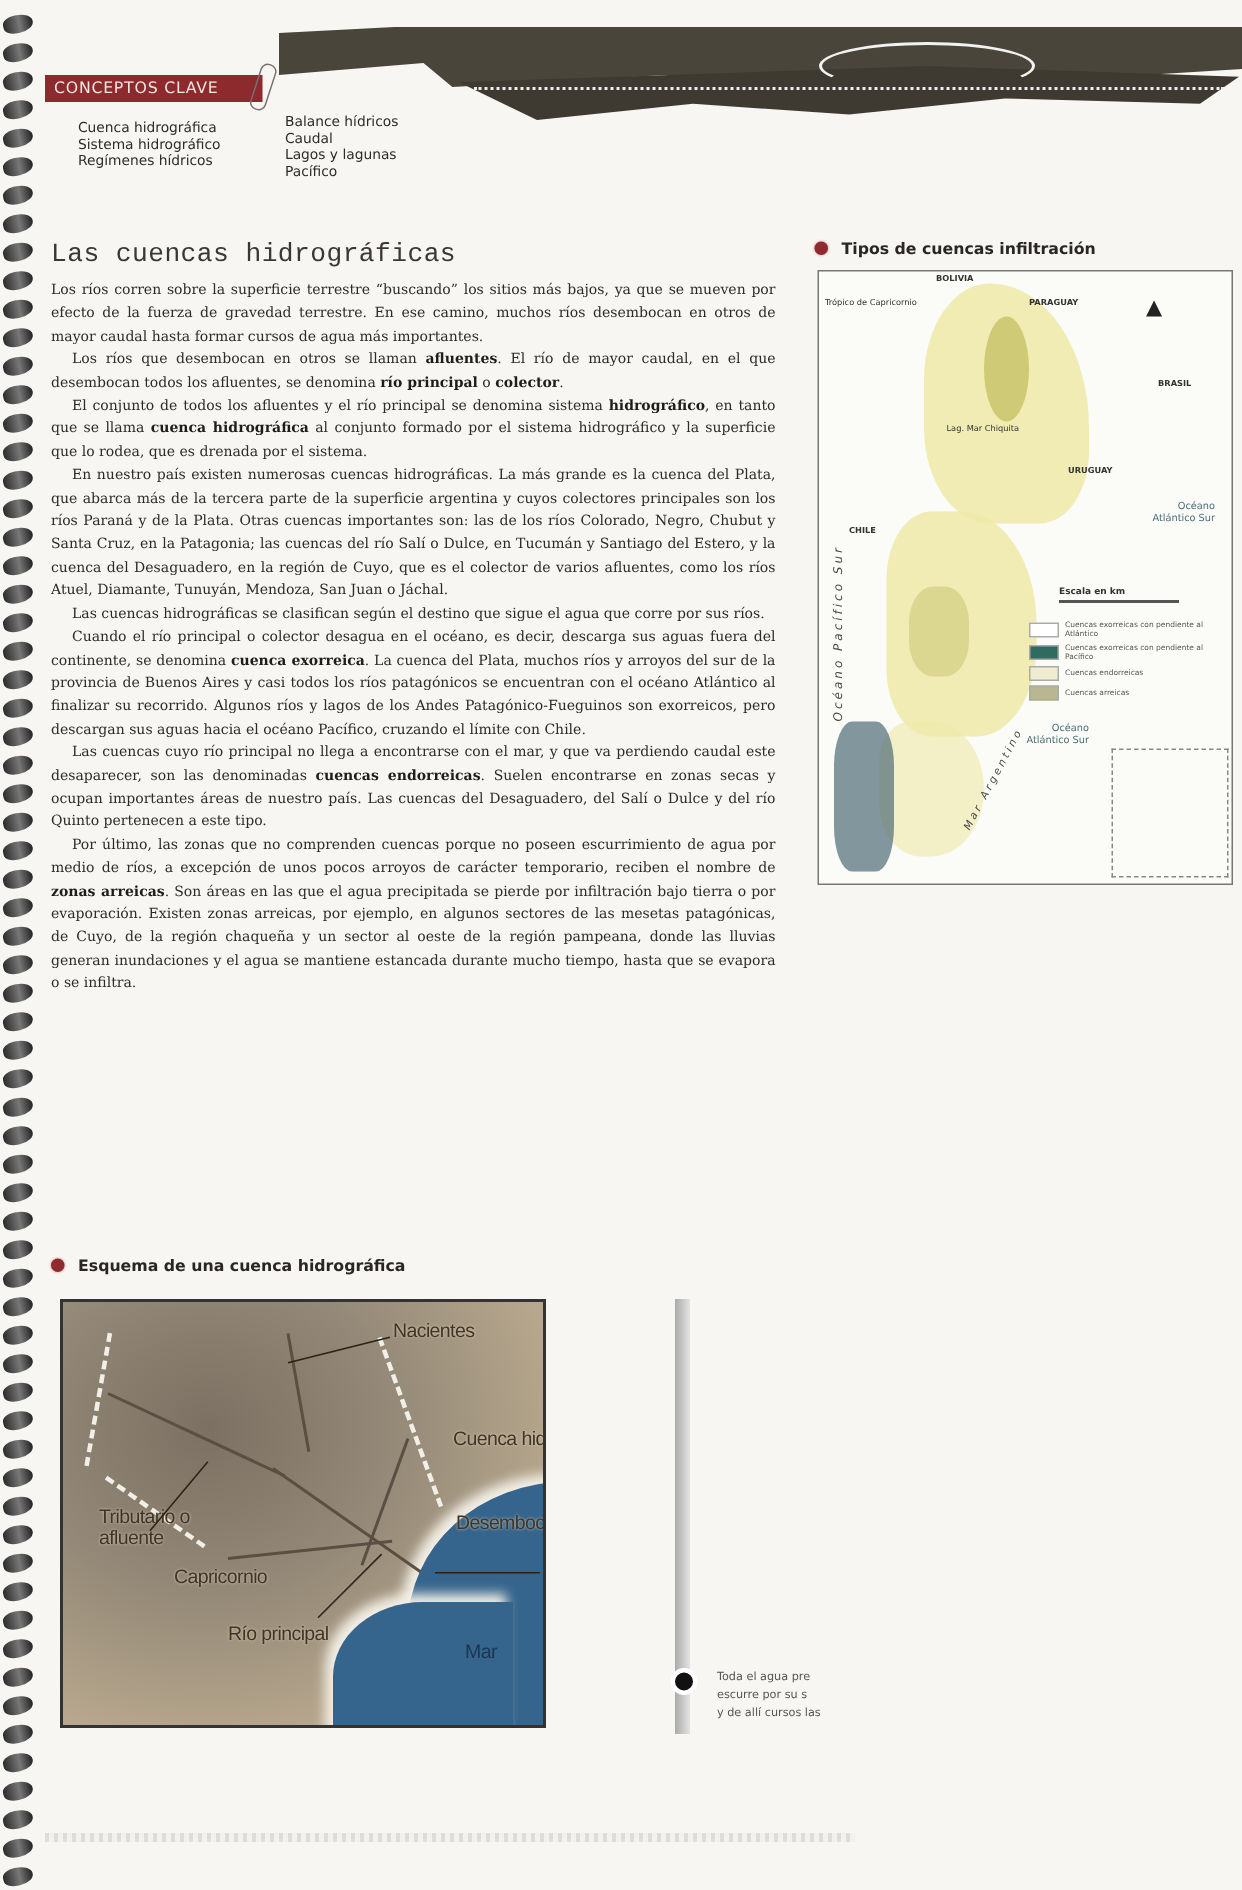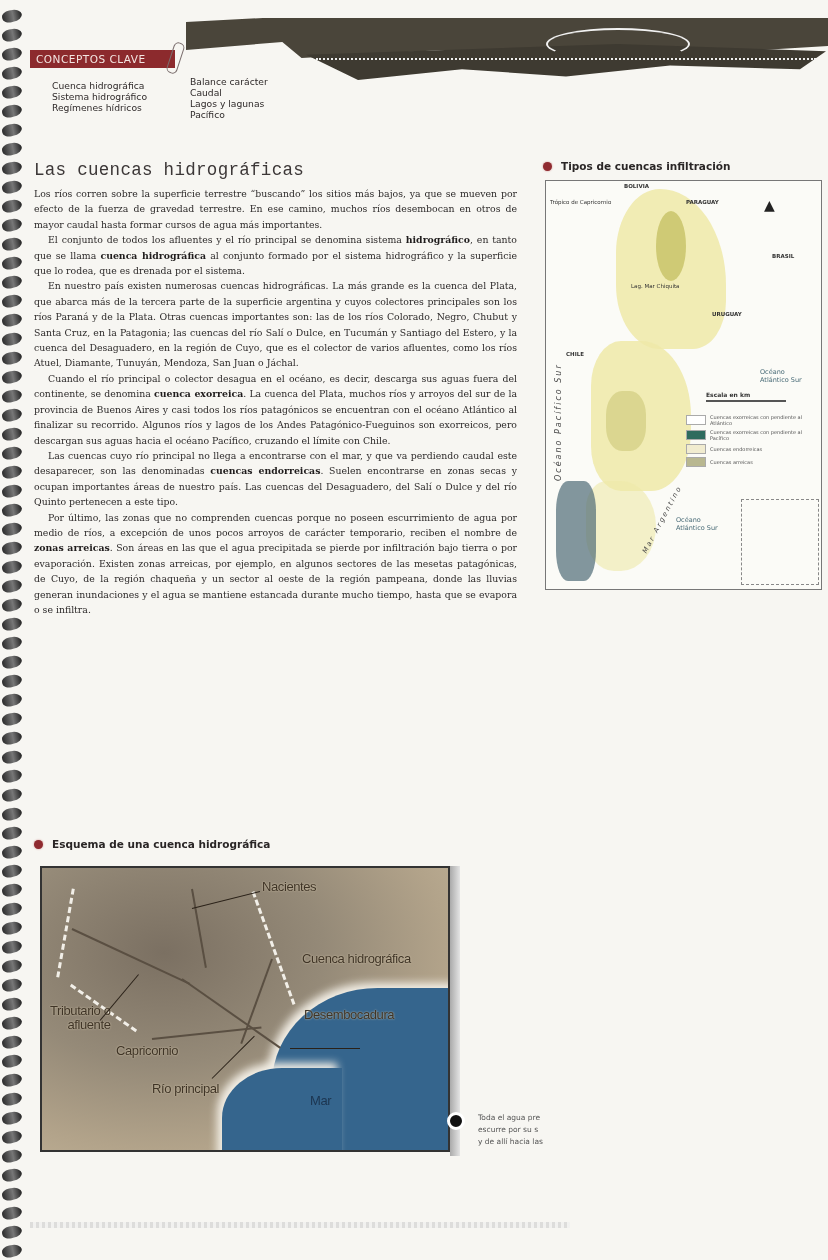--- a/index.html
+++ b/index.html
@@ -18,27 +18,27 @@
   h1.title { position:absolute; left:34px; top:160px; margin:0; font-weight:normal; font-size:17.5px; color:#3c3737; letter-spacing:0.3px;font-family:Liberation Mono, monospace; }
   .body { position:absolute; left:34px; top:186px; width:483px; font-family:"DejaVu Serif", serif; font-size:9.35px; line-height:15.4px; color:#2d2a2a; text-align:justify; }
   .body p { margin:0; text-indent:14px; }
   .body p.first { text-indent:0; }
   .body b { font-weight:bold; color:#1f1c1c; }
   .fig-title { position:absolute; font-size:10.5px; font-weight:bold; color:#2a2626; white-space:nowrap; }
   .fig-title .bullet { display:inline-block; width:9px; height:9px; border-radius:50%; background:#8f2b30; margin-right:9px; vertical-align:-1px; box-shadow:0 0 2px #c88; }
   .map { position:absolute; left:545px; top:180px; width:277px; height:410px; background:#fbfbf7; border:1px solid #777; box-sizing:border-box; overflow:hidden; }
   .map .land { position:absolute; background:#efe9a8; opacity:0.85; }
   .map .lbl { position:absolute; font-size:5.5px; font-weight:bold; color:#333; white-space:nowrap; }
-  .map .ocean { position:absolute; font-size:6.5px; color:#4a6c78; text-align:left; line-height:8px;margin-top:35px; }
+  .map .ocean { position:absolute; font-size:6.5px; color:#4a6c78; text-align:right; line-height:8px; }
   .map .vert { position:absolute; font-size:8px; color:#4a4a4a; letter-spacing:2px; transform:rotate(-90deg); transform-origin:left top; white-space:nowrap; font-style:italic; }
   .map .diag { position:absolute; font-size:7px; color:#4a4a4a; letter-spacing:2px; transform:rotate(-62deg); transform-origin:left top; white-space:nowrap; font-style:italic; }
   .legend { position:absolute; left:140px; top:230px; width:128px; font-size:5px; color:#555; }
   .legend .row { display:flex; align-items:center; margin:3px 0; }
   .legend .sw { width:18px; height:8px; margin-right:4px; border:1px solid #aaa; flex:none; }
-  .scheme { position:absolute; left:40px; top:866px; width:410px; height:286px; border:2px solid #333; box-sizing:border-box; overflow:hidden;
+  .scheme { position:absolute; left:40px; top:866px; width:324px; height:286px; border:2px solid #333; box-sizing:border-box; overflow:hidden;
     background: radial-gradient(ellipse at 30% 30%, #7b7062 0%, #958a78 40%, #b2a38a 70%, #c9bb9f 100%); }
   .scheme .sea { position:absolute; left:230px; top:120px; width:220px; height:200px; background:#35658d; border-radius:48% 0 0 0; box-shadow:-5px -5px 8px #f3efe6; }
   .scheme .sea2 { position:absolute; left:180px; top:200px; width:120px; height:100px; background:#35658d; border-radius:50% 0 0 0; box-shadow:-5px -5px 8px #f3efe6; }
   .scheme .river { position:absolute; border-top:2px solid #5a4f42; }
   .scheme .dash { position:absolute; border-left:3px dashed #f2efe8; }
   .scheme .label { position:absolute; font-family:"Liberation Sans", sans-serif; font-size:13px; color:#3f3426; letter-spacing:-0.4px; line-height:14px; white-space:nowrap; text-shadow:0 0 2px #d8ccb2; }
   .scheme .label.mar { color:#1c3550; text-shadow:none; }
   .scheme .lead { position:absolute; border-top:1px solid #2a2118; transform-origin:left center; }
   .tab-edge { position:absolute; left:450px; top:866px; width:10px; height:290px; background:linear-gradient(90deg,#aaa,#e4e4e4); }
   .side-dot { position:absolute; left:447px; top:1112px; width:12px; height:12px; border-radius:50%; background:#111; border:3px solid #fff; }
@@ -126,32 +126,34 @@
 
 <div class="concepts">CONCEPTOS CLAVE</div>
 <div class="clip"></div>
 
 <div class="kw" style="left:52px; top:80px;">
   <div>Cuenca hidrográfica</div>
   <div>Sistema hidrográfico</div>
   <div>Regímenes hídricos</div>
 </div>
 <div class="kw" style="left:190px; top:76px;">
-  <div>Balance carácter</div>
+  <div>Balance hídricos</div>
   <div>Caudal</div>
   <div>Lagos y lagunas</div>
   <div>Pacífico</div>
 </div>
 
 <h1 class="title">Las cuencas hidrográficas</h1>
 
 <div class="body" id="article-body">
     <p class="first"><span>Los ríos corren sobre la superficie terrestre “buscando” los sitios más bajos, ya que se mueven por efecto de la fuerza de gravedad terrestre. En ese camino, muchos ríos desembocan en otros de mayor caudal hasta formar cursos de agua más importantes.</span></p>
+    <p><span>Los ríos que desembocan en otros se llaman </span><b>afluentes</b><span>. El río de mayor caudal, en el que desembocan todos los afluentes, se denomina </span><b>río principal</b><span> o </span><b>colector</b><span>.</span></p>
     <p><span>El conjunto de todos los afluentes y el río principal se denomina sistema </span><b>hidrográfico</b><span>, en tanto que se llama </span><b>cuenca hidrográfica</b><span> al conjunto formado por el sistema hidrográfico y la superficie que lo rodea, que es drenada por el sistema.</span></p>
     <p><span>En nuestro país existen numerosas cuencas hidrográficas. La más grande es la cuenca del Plata, que abarca más de la tercera parte de la superficie argentina y cuyos colectores principales son los ríos Paraná y de la Plata. Otras cuencas importantes son: las de los ríos Colorado, Negro, Chubut y Santa Cruz, en la Patagonia; las cuencas del río Salí o Dulce, en Tucumán y Santiago del Estero, y la cuenca del Desaguadero, en la región de Cuyo, que es el colector de varios afluentes, como los ríos Atuel, Diamante, Tunuyán, Mendoza, San Juan o Jáchal.</span></p>
+    <p><span>Las cuencas hidrográficas se clasifican según el destino que sigue el agua que corre por sus ríos.</span></p>
     <p><span>Cuando el río principal o colector desagua en el océano, es decir, descarga sus aguas fuera del continente, se denomina </span><b>cuenca exorreica</b><span>. La cuenca del Plata, muchos ríos y arroyos del sur de la provincia de Buenos Aires y casi todos los ríos patagónicos se encuentran con el océano Atlántico al finalizar su recorrido. Algunos ríos y lagos de los Andes Patagónico-Fueguinos son exorreicos, pero descargan sus aguas hacia el océano Pacífico, cruzando el límite con Chile.</span></p>
     <p><span>Las cuencas cuyo río principal no llega a encontrarse con el mar, y que va perdiendo caudal este desaparecer, son las denominadas </span><b>cuencas endorreicas</b><span>. Suelen encontrarse en zonas secas y ocupan importantes áreas de nuestro país. Las cuencas del Desaguadero, del Salí o Dulce y del río Quinto pertenecen a este tipo.</span></p>
     <p><span>Por último, las zonas que no comprenden cuencas porque no poseen escurrimiento de agua por medio de ríos, a excepción de unos pocos arroyos de carácter temporario, reciben el nombre de </span><b>zonas arreicas</b><span>. Son áreas en las que el agua precipitada se pierde por infiltración bajo tierra o por evaporación. Existen zonas arreicas, por ejemplo, en algunos sectores de las mesetas patagónicas, de Cuyo, de la región chaqueña y un sector al oeste de la región pampeana, donde las lluvias generan inundaciones y el agua se mantiene estancada durante mucho tiempo, hasta que se evapora o se infiltra.</span></p>
   </div>
 
 <div class="fig-title" style="left:543px; top:160px;">
   <span class="bullet"></span><span>Tipos de cuencas infiltración</span>
 </div>
 
 <div class="map">
@@ -215,33 +217,33 @@
   <div class="river" style="left:150px; top:20px; width:80px; transform:rotate(80deg); transform-origin:left;"></div>
   <div class="river" style="left:230px; top:90px; width:90px; transform:rotate(110deg); transform-origin:left;"></div>
   <div class="river" style="left:110px; top:170px; width:110px; transform:rotate(-6deg); transform-origin:left;"></div>
 
   <div class="dash" style="left:22px; top:20px; height:90px; transform:rotate(10deg);"></div>
   <div class="dash" style="left:230px; top:20px; height:120px; transform:rotate(-20deg);"></div>
   <div class="dash" style="left:60px; top:100px; height:80px; transform:rotate(-55deg);"></div>
 
   <div class="label" style="left:220px; top:12px;">Nacientes</div>
   <div class="label" style="left:260px; top:84px;">Cuenca hidrográfica</div>
-  <div class="label" style="left:8px; top:136px; white-space:pre; text-align:right;">Tributario o
+  <div class="label" style="left:24px; top:136px; white-space:pre; text-align:left;">Tributario o
 afluente</div>
   <div class="label" style="left:262px; top:140px;">Desembocadura</div>
   <div class="label" style="left:74px; top:176px;">Capricornio</div>
   <div class="label" style="left:110px; top:214px;">Río principal</div>
   <div class="label mar" style="left:268px; top:226px;">Mar</div>
 
   <div class="lead" style="left:150px; top:40px; width:70px; transform:rotate(-14deg);"></div>
   <div class="lead" style="left:248px; top:180px; width:70px;"></div>
   <div class="lead" style="left:58px; top:152px; width:60px; transform:rotate(-50deg);"></div>
   <div class="lead" style="left:170px; top:210px; width:60px; transform:rotate(-45deg);"></div>
 </div>
 <div class="tab-edge"></div>
 <div class="side-dot"></div>
 <div class="side-text">
   <div>Toda el agua pre</div>
   <div>escurre por su s</div>
-  <div>y de allí hacia las</div>
+  <div>y de allí cursos las</div>
 </div>
 
 <div class="smudge"></div>
 
 </body></html>

